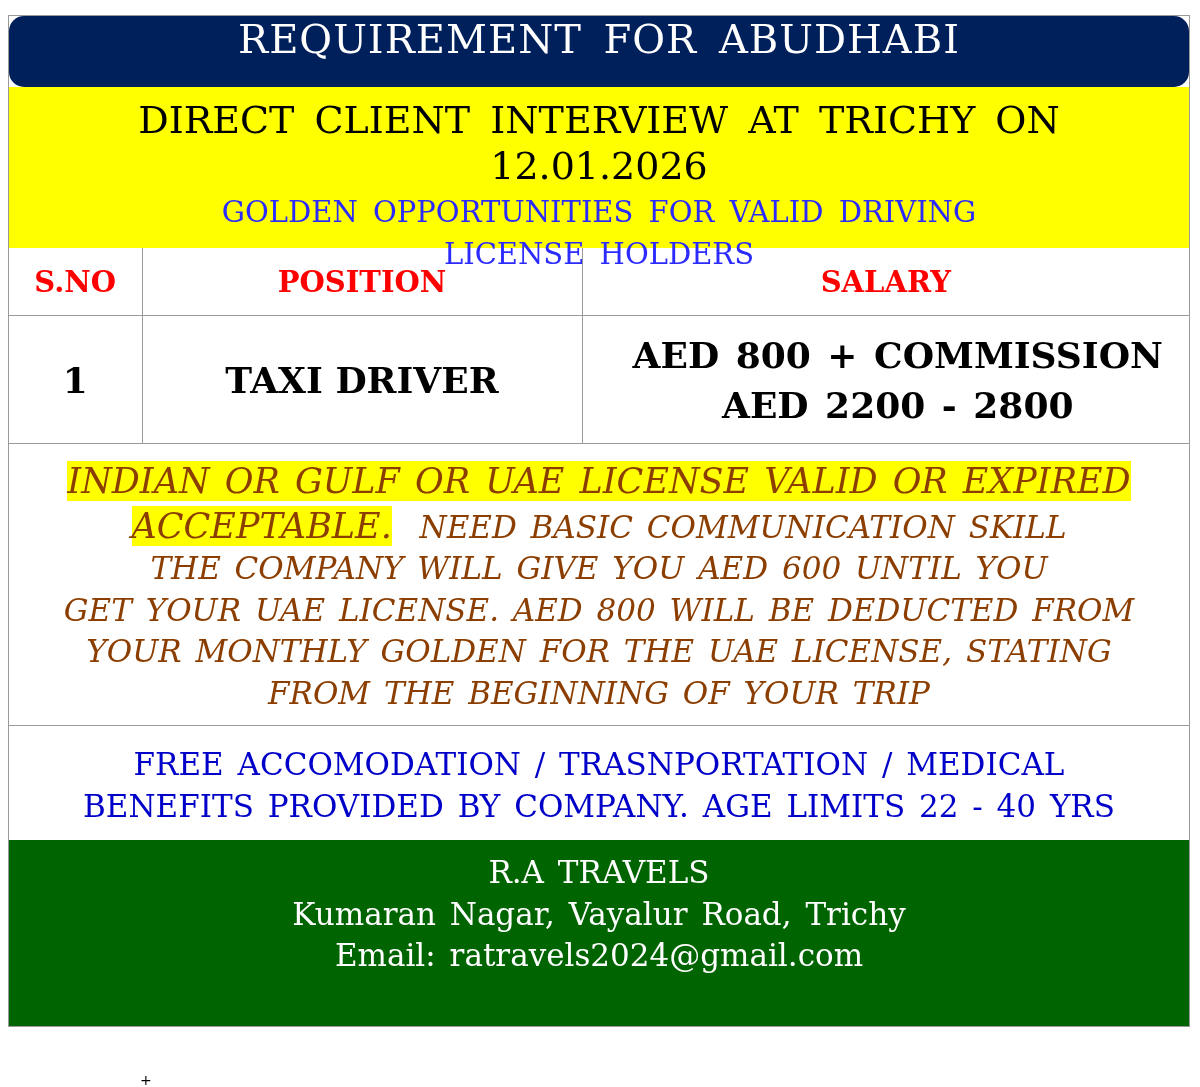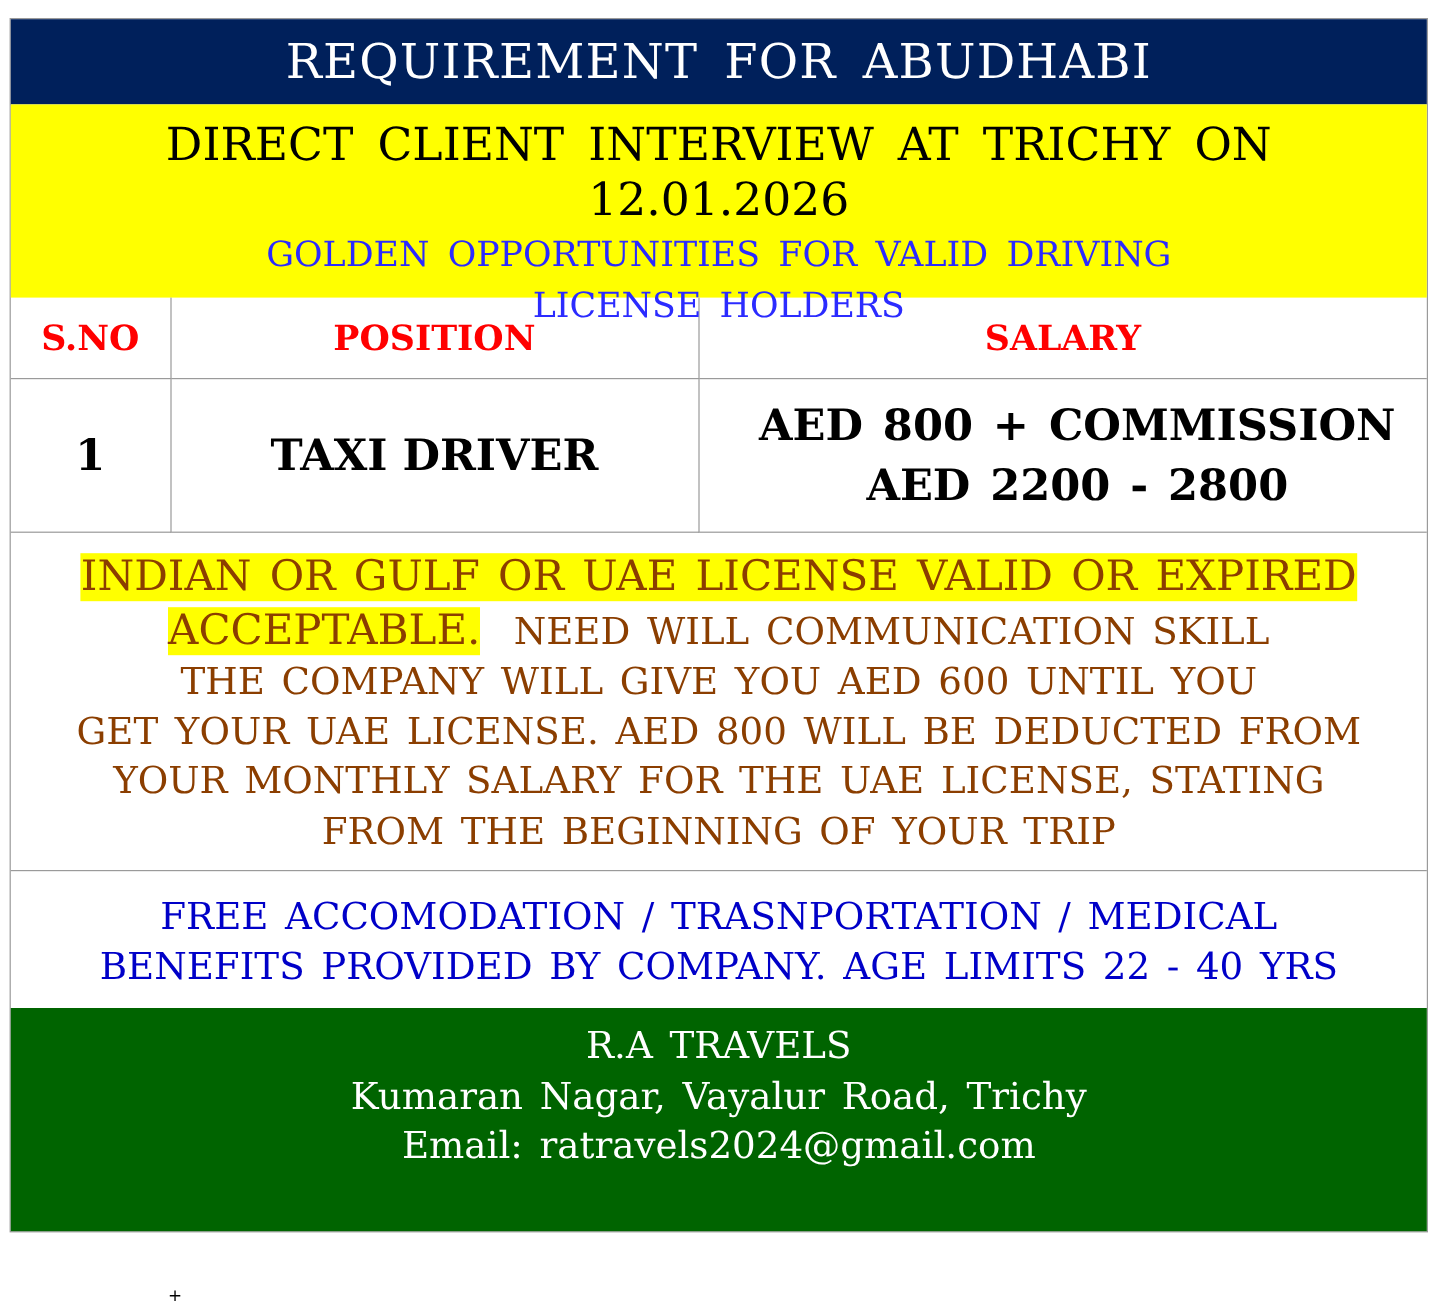--- a/index.html
+++ b/index.html
@@ -1,37 +1,37 @@
 <!DOCTYPE html>
 <html><head>
 <meta charset="utf-8">
 <style>
   html, body { margin: 0; padding: 0; background: #ffffff; }
   body { width: 1200px; height: 1087px; position: relative; overflow: hidden;
          font-family: "DejaVu Serif", "Liberation Serif", serif; }
   .poster { position: absolute; left: 8px; top: 15px; width: 1182px;
             border: 1px solid #9a9a9a; box-sizing: border-box; }
   .banner { background: #00205b; color: #ffffff; height: 71px; display: flex;
-            align-items: center; justify-content: center; font-size: 40px;
-            letter-spacing: 1px; word-spacing: 8px; }
+            align-items: flex-start; justify-content: center; font-size: 40px;
+            letter-spacing: 1px; word-spacing: 8px; border-radius: 15px; }
   .yellow { background: #ffff00; height: 161px; text-align: center; box-sizing: border-box;
             padding-top: 10px; }
   .yellow .l1 { font-size: 38px; color: #000; line-height: 46px; word-spacing: 8px; }
   .yellow .l2 { font-size: 29px; color: #2b2bff; line-height: 42px; word-spacing: 6px; margin-top: 2px; }
   table.jobs { width: 100%; border-collapse: collapse; table-layout: fixed; }
   table.jobs td, table.jobs th { border: 1.5px solid #9a9a9a; text-align: center; font-weight: bold; }
   table.jobs tr:first-child th { border-top: none; }
   table.jobs th:first-child, table.jobs td:first-child { border-left: none; }
   table.jobs th:last-child, table.jobs td:last-child { border-right: none; }
   table.jobs th { height: 65px; color: #ff0000; font-size: 29px; }
   table.jobs td { height: 125px; color: #000; font-size: 36px; }
   .salary-line { display: block; line-height: 50px; word-spacing: 4px; margin-left: 24px; }
   .license { height: 282px; text-align: center; color: #8b3e00; font-size: 31px;
              line-height: 41.5px; box-sizing: border-box; padding-top: 15px;
-             border-bottom: 1.5px solid #9a9a9a; }
+             border-bottom: 1.5px solid #9a9a9a; font-style: italic; }
   .license .hl { background: #ffff00; font-size: 35px; line-height: 44px; }
   .license .line { display: block; word-spacing: 4px; }
   .benefits { height: 114px; text-align: center; color: #0000c8; font-size: 31px;
               line-height: 42px; box-sizing: border-box; padding-top: 17px; word-spacing: 4px; }
   .benefits .line { display: block; }
   .footer { background: #006400; color: #ffffff; height: 186px; text-align: center;
             font-size: 31px; line-height: 41.5px; box-sizing: border-box; padding-top: 12px; }
   .footer .line { display: block; word-spacing: 4px; }
   .cursor-mark { position: absolute; left: 140px; top: 1072px; font-size: 14px; color: #000;
                  font-family: "DejaVu Sans", sans-serif; }
@@ -69,24 +69,24 @@
       <td>
         <span class="salary-line">AED 800  + COMMISSION</span>
         <span class="salary-line">AED 2200  - 2800</span>
       </td>
     </tr>
   </tbody>
     </table>
 
   <div class="license">
     <span class="line"><span class="hl">INDIAN  OR GULF OR UAE LICENSE VALID  OR EXPIRED</span></span>
-    <span class="line"><span class="hl">ACCEPTABLE.</span>&nbsp;&nbsp;<span>NEED WILL COMMUNICATION  SKILL</span></span>
+    <span class="line"><span class="hl">ACCEPTABLE.</span>&nbsp;&nbsp;<span>NEED BASIC COMMUNICATION  SKILL</span></span>
     <span class="line">THE  COMPANY  WILL GIVE YOU AED 600  UNTIL YOU</span>
     <span class="line">GET YOUR UAE LICENSE. AED 800  WILL  BE DEDUCTED FROM</span>
-    <span class="line">YOUR MONTHLY  SALARY   FOR THE UAE LICENSE,  STATING</span>
+    <span class="line">YOUR MONTHLY  GOLDEN   FOR THE UAE LICENSE,  STATING</span>
     <span class="line">FROM THE BEGINNING OF YOUR TRIP</span>
   </div>
 
   <div class="benefits">
     <span class="line">FREE  ACCOMODATION   / TRASNPORTATION    / MEDICAL</span>
     <span class="line">BENEFITS  PROVIDED  BY COMPANY.  AGE LIMITS  22 - 40 YRS</span>
   </div>
 
   <div class="footer">
     <span class="line">R.A TRAVELS</span>

